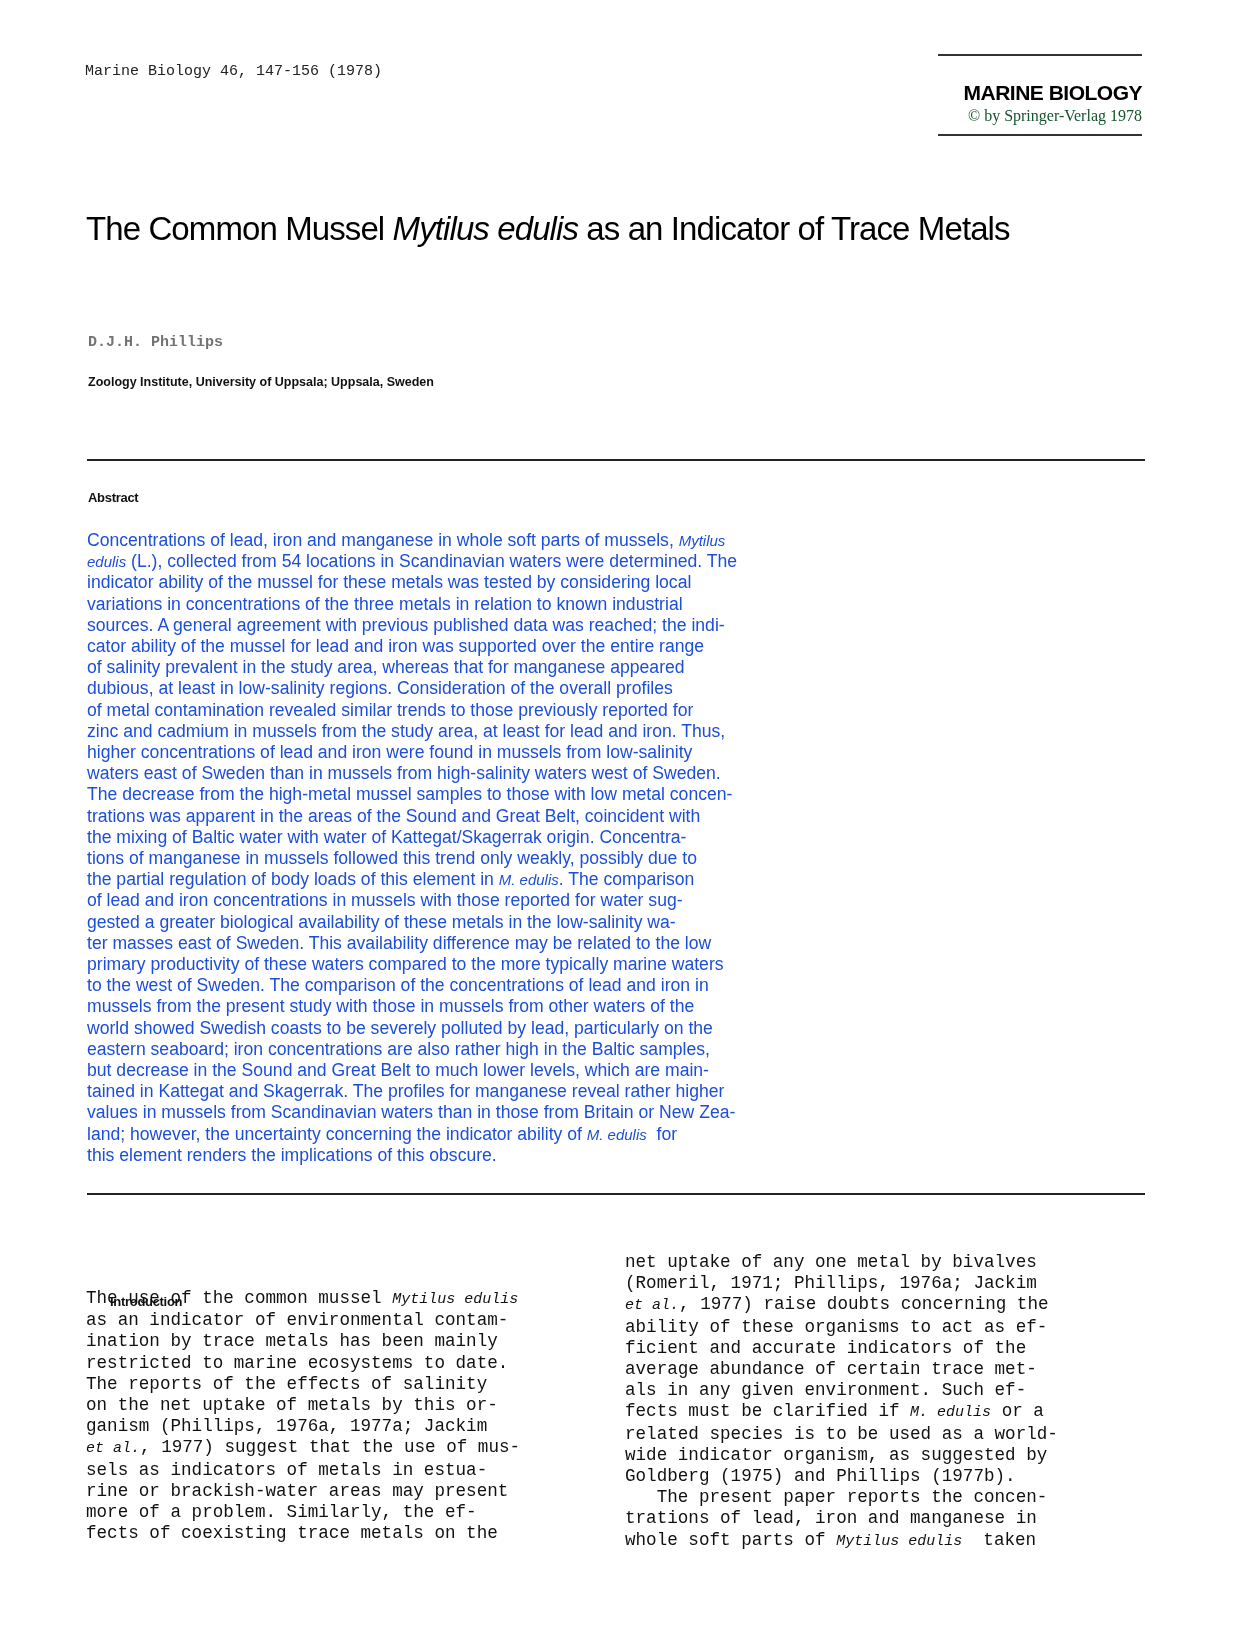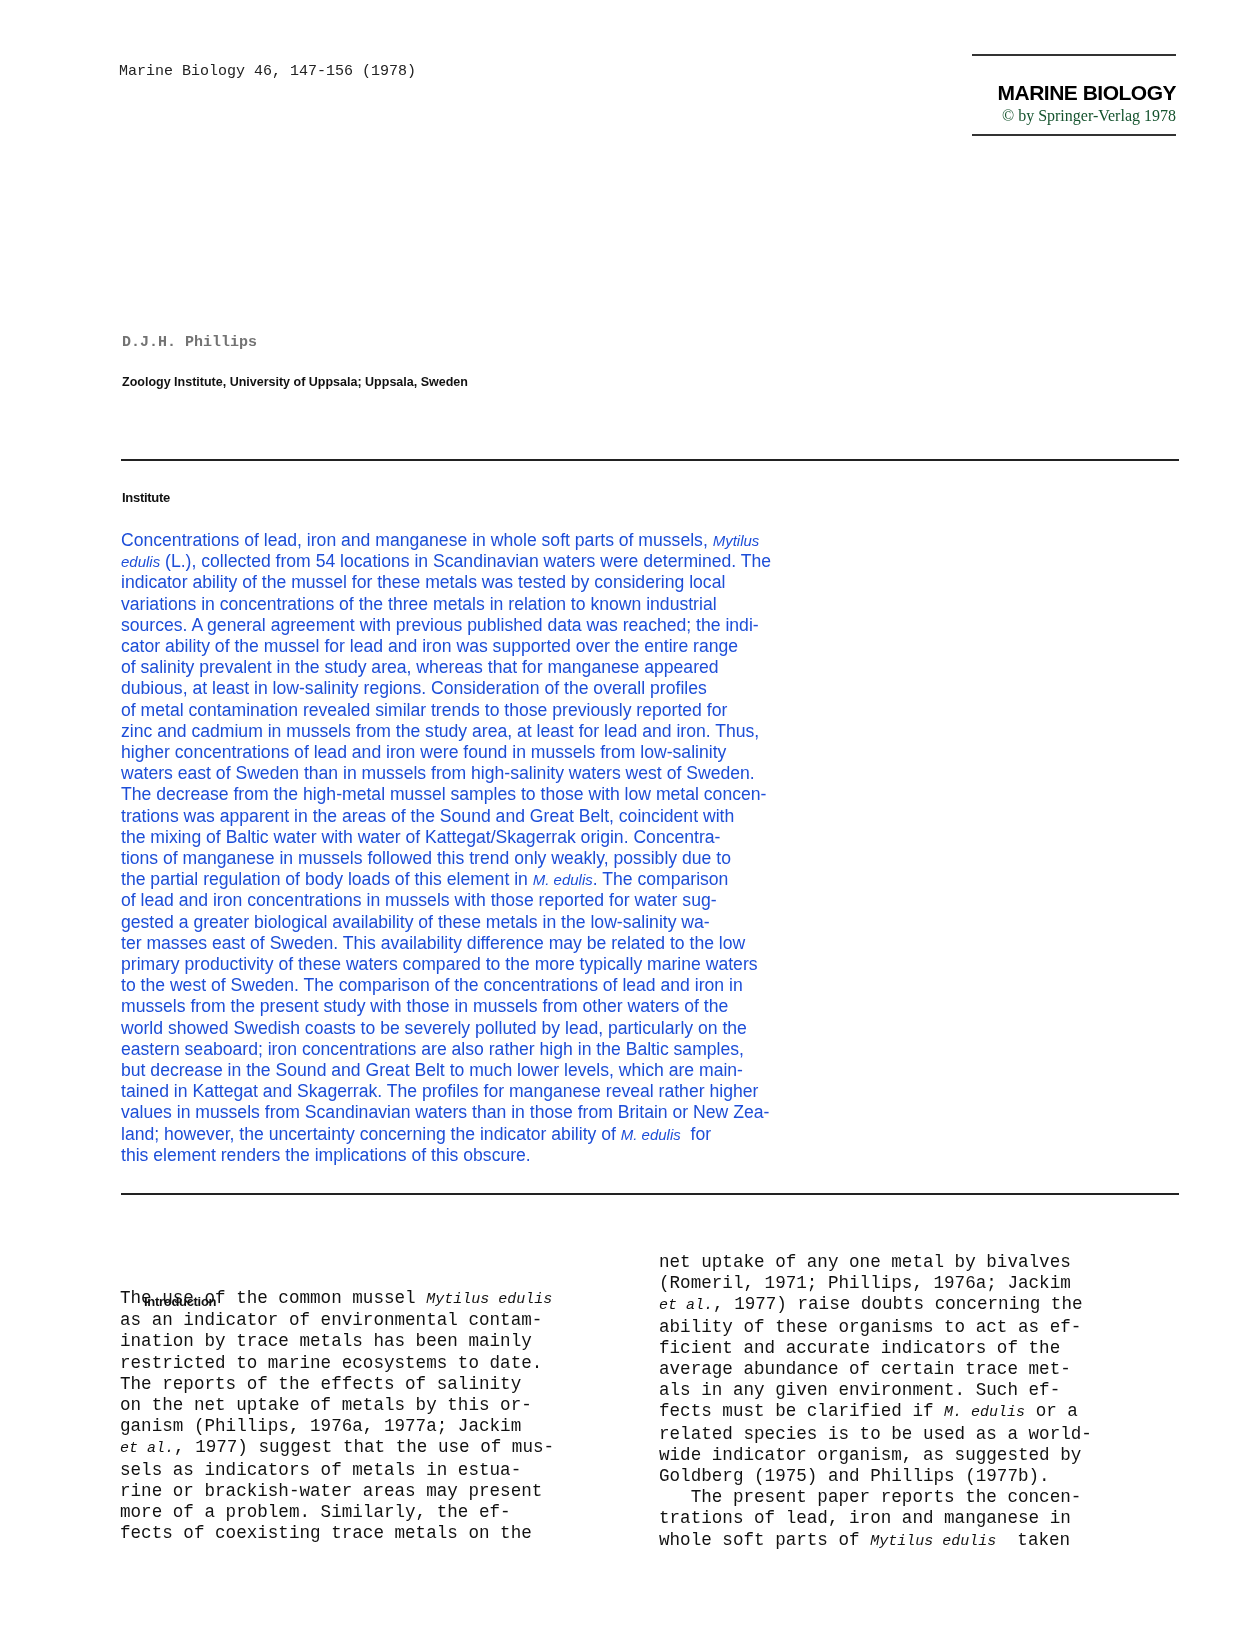--- a/index.html
+++ b/index.html
@@ -1,17 +1,17 @@
 <!DOCTYPE html>
 <html><head>
 <meta charset="utf-8">
 <style>
   html, body { margin: 0; padding: 0; background: #ffffff; }
   body { width: 1245px; height: 1636px; position: relative; overflow: hidden; color: #111; }
-  .abs { position: absolute; margin-left: 34px; }
+  .abs { position: absolute; }
   .citation { left: 85px; top: 63px; font-family: "Liberation Mono", monospace; font-size: 15px; color: #222; }
   .journal-box { left: 938px; top: 54px; width: 204px; border-top: 2px solid #333; border-bottom: 2px solid #333; padding: 24px 0 8px; text-align: right; }
   .journal-name { font-family: "Liberation Sans", sans-serif; font-weight: bold; font-size: 21px; letter-spacing: -0.5px; color: #000; line-height: 26px; }
   .journal-copy { font-family: "Liberation Serif", serif; font-size: 16px; color: #14532d; line-height: 20px; }
   .title { left: 86px; top: 208px; width: 1080px; font-family: "Liberation Sans", sans-serif; font-size: 33px; line-height: 41px; letter-spacing: -0.9px; color: #000; }
   .title i { font-style: italic; }
   .author { left: 88px; top: 334px; font-family: Liberation Mono, monospace; font-weight: bold; font-size: 15px; color: #737373; }
   .affil { left: 88px; top: 375px; font-family: "Liberation Sans", sans-serif; font-weight: bold; font-size: 12.5px; color: #111; }
   .rule { left: 87px; width: 1058px; height: 0; border-top: 2px solid #222; }
   .section-head { font-family: "Liberation Sans", sans-serif; font-weight: bold; font-size: 13px; color: #111; letter-spacing: -0.3px; }
@@ -23,28 +23,29 @@
 <body>
 
 <div class="abs citation">Marine Biology 46, 147-156 (1978)</div>
 
 <div class="abs journal-box">
   <div class="journal-name">MARINE BIOLOGY</div>
   <div class="journal-copy">© by Springer-Verlag 1978</div>
 </div>
 
 <div class="abs title">
+  <div><span>The Common Mussel </span><i>Mytilus edulis</i><span> as an Indicator of Trace Metals</span></div>
 </div>
 
 <div class="abs author">D.J.H. Phillips</div>
 <div class="abs affil">Zoology Institute, University of Uppsala; Uppsala, Sweden</div>
 
 <div class="abs rule" style="top:459px;"></div>
 
-<div class="abs section-head" style="left:88px; top:490px;">Institute</div>
+<div class="abs section-head" style="left:88px; top:490px;">Abstract</div>
 
 <div class="abs abstract-text" id="abstract-body"><div><span>Concentrations of lead, iron and manganese in whole soft parts of mussels, </span><em class="sp">Mytilus</em></div><div><span></span><em class="sp">edulis</em><span> (L.), collected from 54 locations in Scandinavian waters were determined. The</span></div><div><span>indicator ability of the mussel for these metals was tested by considering local</span></div><div><span>variations in concentrations of the three metals in relation to known industrial</span></div><div><span>sources. A general agreement with previous published data was reached; the indi-</span></div><div><span>cator ability of the mussel for lead and iron was supported over the entire range</span></div><div><span>of salinity prevalent in the study area, whereas that for manganese appeared</span></div><div><span>dubious, at least in low-salinity regions. Consideration of the overall profiles</span></div><div><span>of metal contamination revealed similar trends to those previously reported for</span></div><div><span>zinc and cadmium in mussels from the study area, at least for lead and iron. Thus,</span></div><div><span>higher concentrations of lead and iron were found in mussels from low-salinity</span></div><div><span>waters east of Sweden than in mussels from high-salinity waters west of Sweden.</span></div><div><span>The decrease from the high-metal mussel samples to those with low metal concen-</span></div><div><span>trations was apparent in the areas of the Sound and Great Belt, coincident with</span></div><div><span>the mixing of Baltic water with water of Kattegat/Skagerrak origin. Concentra-</span></div><div><span>tions of manganese in mussels followed this trend only weakly, possibly due to</span></div><div><span>the partial regulation of body loads of this element in </span><em class="sp">M. edulis</em><span>. The comparison</span></div><div><span>of lead and iron concentrations in mussels with those reported for water sug-</span></div><div><span>gested a greater biological availability of these metals in the low-salinity wa-</span></div><div><span>ter masses east of Sweden. This availability difference may be related to the low</span></div><div><span>primary productivity of these waters compared to the more typically marine waters</span></div><div><span>to the west of Sweden. The comparison of the concentrations of lead and iron in</span></div><div><span>mussels from the present study with those in mussels from other waters of the</span></div><div><span>world showed Swedish coasts to be severely polluted by lead, particularly on the</span></div><div><span>eastern seaboard; iron concentrations are also rather high in the Baltic samples,</span></div><div><span>but decrease in the Sound and Great Belt to much lower levels, which are main-</span></div><div><span>tained in Kattegat and Skagerrak. The profiles for manganese reveal rather higher</span></div><div><span>values in mussels from Scandinavian waters than in those from Britain or New Zea-</span></div><div><span>land; however, the uncertainty concerning the indicator ability of </span><em class="sp">M. edulis</em><span>  for</span></div><div><span>this element renders the implications of this obscure.</span></div></div>
 
 <div class="abs rule" style="top:1193px;"></div>
 
 <div class="abs section-head" style="left:88px; top:1294px;padding-left:22px;">Introduction</div>
 
 <div class="abs col" style="left:86px; top:1288px;" id="intro-left"><div><span>The use of the common mussel </span><em class="sp">Mytilus edulis</em></div><div><span>as an indicator of environmental contam-</span></div><div><span>ination by trace metals has been mainly</span></div><div><span>restricted to marine ecosystems to date.</span></div><div><span>The reports of the effects of salinity</span></div><div><span>on the net uptake of metals by this or-</span></div><div><span>ganism (Phillips, 1976a, 1977a; Jackim</span></div><div><span></span><em class="sp">et al.</em><span>, 1977) suggest that the use of mus-</span></div><div><span>sels as indicators of metals in estua-</span></div><div><span>rine or brackish-water areas may present</span></div><div><span>more of a problem. Similarly, the ef-</span></div><div><span>fects of coexisting trace metals on the</span></div></div>
 <div class="abs col" style="left:625px; top:1252px;" id="intro-right"><div><span>net uptake of any one metal by bivalves</span></div><div><span>(Romeril, 1971; Phillips, 1976a; Jackim</span></div><div><span></span><em class="sp">et al.</em><span>, 1977) raise doubts concerning the</span></div><div><span>ability of these organisms to act as ef-</span></div><div><span>ficient and accurate indicators of the</span></div><div><span>average abundance of certain trace met-</span></div><div><span>als in any given environment. Such ef-</span></div><div><span>fects must be clarified if </span><em class="sp">M. edulis</em><span> or a</span></div><div><span>related species is to be used as a world-</span></div><div><span>wide indicator organism, as suggested by</span></div><div><span>Goldberg (1975) and Phillips (1977b).</span></div><div><span>   The present paper reports the concen-</span></div><div><span>trations of lead, iron and manganese in</span></div><div><span>whole soft parts of </span><em class="sp">Mytilus edulis</em><span>  taken</span></div></div>
 

